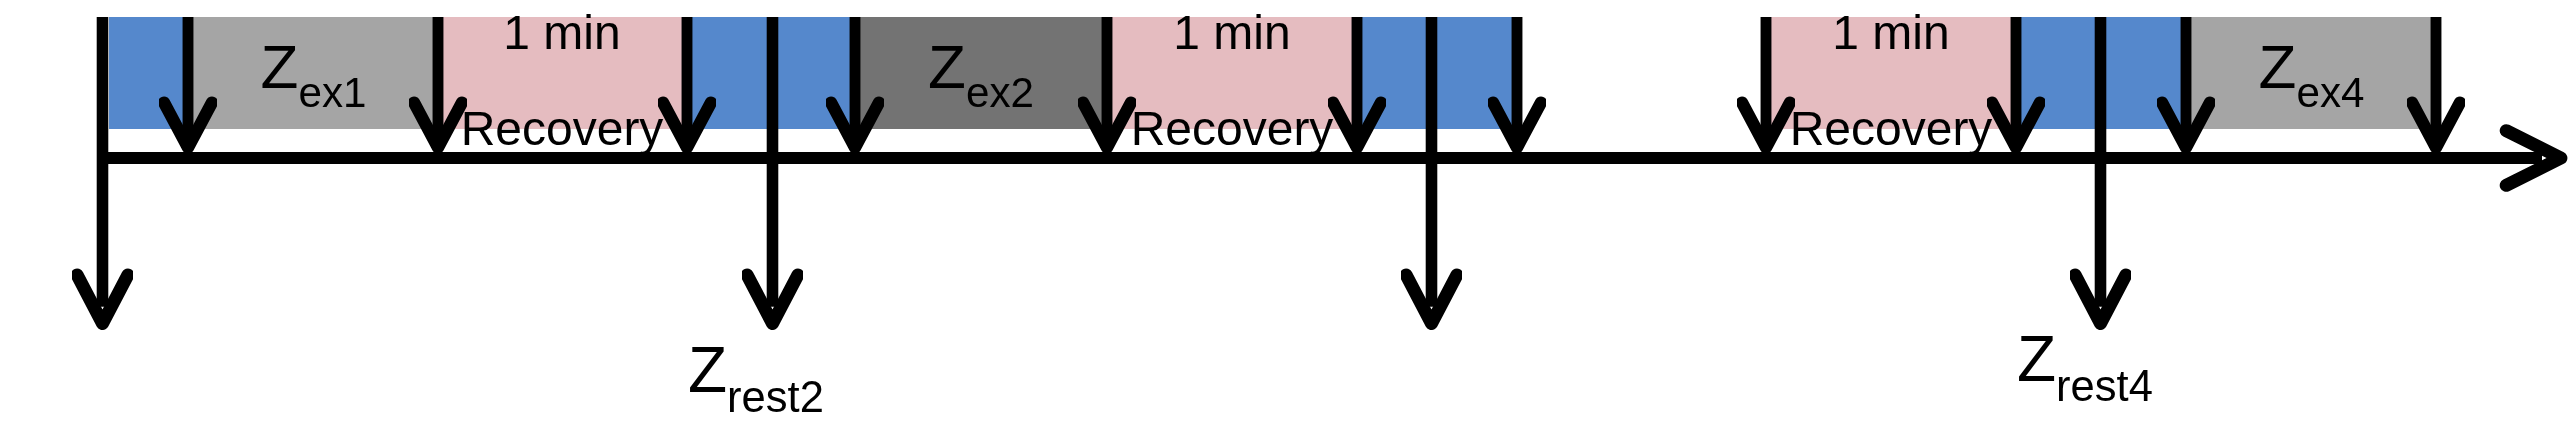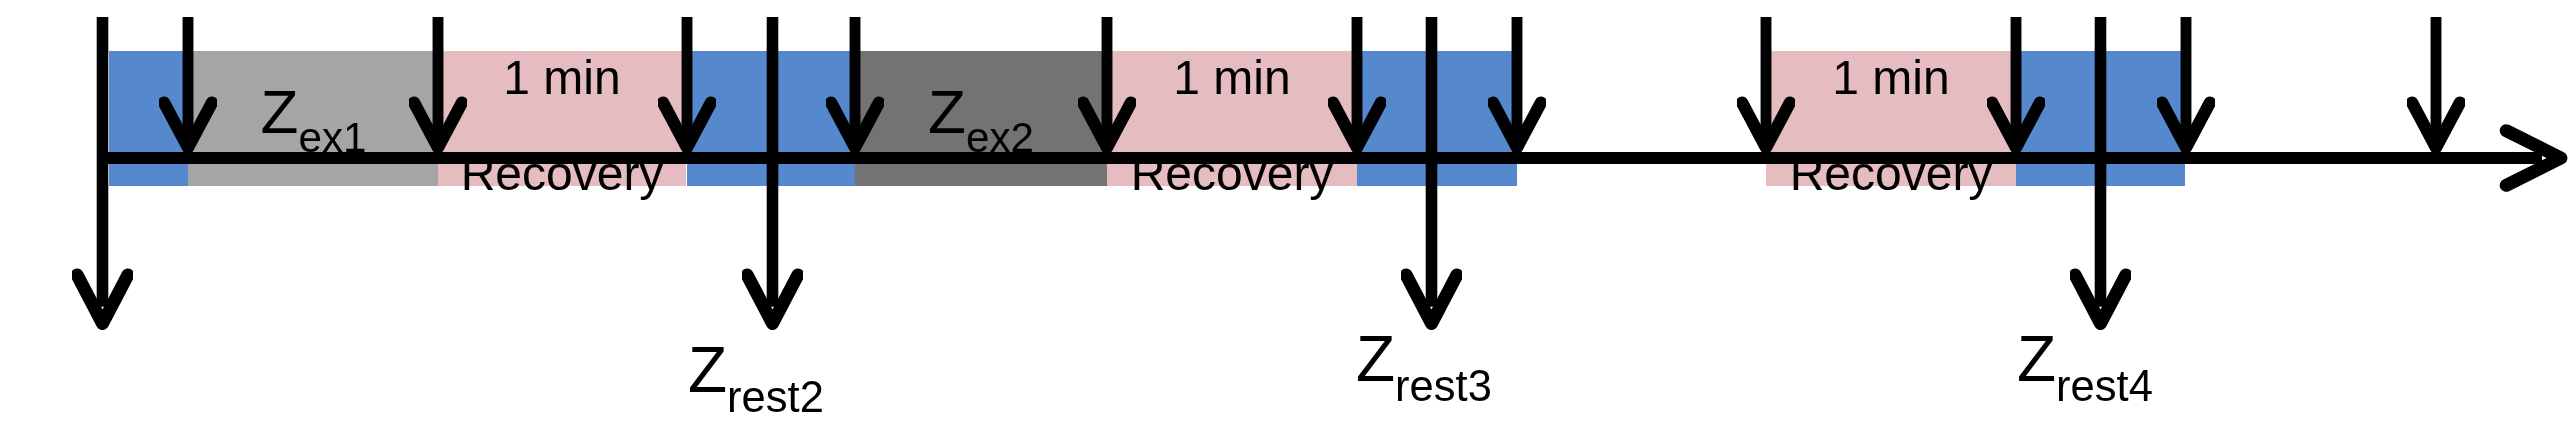--- a/index.html
+++ b/index.html
@@ -9,22 +9,21 @@
     height: 421px;
     background: #ffffff;
     overflow: hidden;
     font-family: "Liberation Sans", sans-serif;
     color: #000000;
   }
   
   .seg {
     position: absolute;
     top: 16.7px;
-    height: 135px;
-    margin-top: 34px;
+    height: 112px;
   }
   .seg-inner {
     width: 100%; height: 100%;
     display: flex; align-items: center; justify-content: center;
   }
   .ex-label {
     transform: translateY(2.2px);
     font-size: 62px;
     line-height: 1;
     white-space: nowrap;
@@ -105,20 +104,25 @@
 
   <div class="seg" style="left: 1766px; width: 250px; background-color: rgb(229, 188, 192);">
     <div class="rec-label">
       <div>1 min</div>
       <div>Recovery</div>
     </div>
   </div>
 
   <div class="seg" style="left: 2016px; width: 169px; background-color: rgb(85, 136, 204);"></div>
 
+  <div class="seg" style="left: 2186px; width: 251px; background-color: rgb(165, 165, 165);">
+    <div class="seg-inner">
+        <div class="ex-label"><span class="zbase">Z</span><span class="zsub">ex4</span></div>
+      </div>
+  </div>
 
   <div class="axis" style="background-color: rgb(0, 0, 0);"></div>
   <svg class="axis-head" width="72" height="72" viewBox="0 0 100 100">
     <polyline points="10,12 86,50 10,88" fill="none" stroke-width="18" stroke-linecap="round" stroke-linejoin="round" stroke="#000000"></polyline>
   </svg>
 
   <svg class="tick" style="left:159px" width="58" height="135" viewBox="0 0 80 186">
       <line x1="40" y1="0" x2="40" y2="172" stroke-width="15" stroke="#000000"></line>
       <polyline points="7,118 40,180 73,118" fill="none" stroke-width="17" stroke-linecap="round" stroke-linejoin="round" stroke="#000000"></polyline>
     </svg>
@@ -174,17 +178,16 @@
   <svg class="rest-arrow" style="left:1401px" width="61" height="313" viewBox="0 0 84 432">
       <line x1="42" y1="0" x2="42" y2="400" stroke-width="16" stroke="#000000"></line>
       <polyline points="7,356 42,423 77,356" fill="none" stroke-width="18" stroke-linecap="round" stroke-linejoin="round" stroke="#000000"></polyline>
     </svg>
   <svg class="rest-arrow" style="left:2070px" width="61" height="313" viewBox="0 0 84 432">
       <line x1="42" y1="0" x2="42" y2="400" stroke-width="16" stroke="#000000"></line>
       <polyline points="7,356 42,423 77,356" fill="none" stroke-width="18" stroke-linecap="round" stroke-linejoin="round" stroke="#000000"></polyline>
     </svg>
 
   <div class="rest-label" style="left:688px;margin-top:11px;"><span class="zbase">Z</span><span class="zsub">rest2</span></div>
-  <div class="rest-label" style="left:1356px;"><span class="zbase">Z</span><span class="zsub">rest3</span></div>
   <div class="rest-label" style="left:2017px;"><span class="zbase">Z</span><span class="zsub">rest4</span></div>
 
 </div>
 
 
 </body></html>

